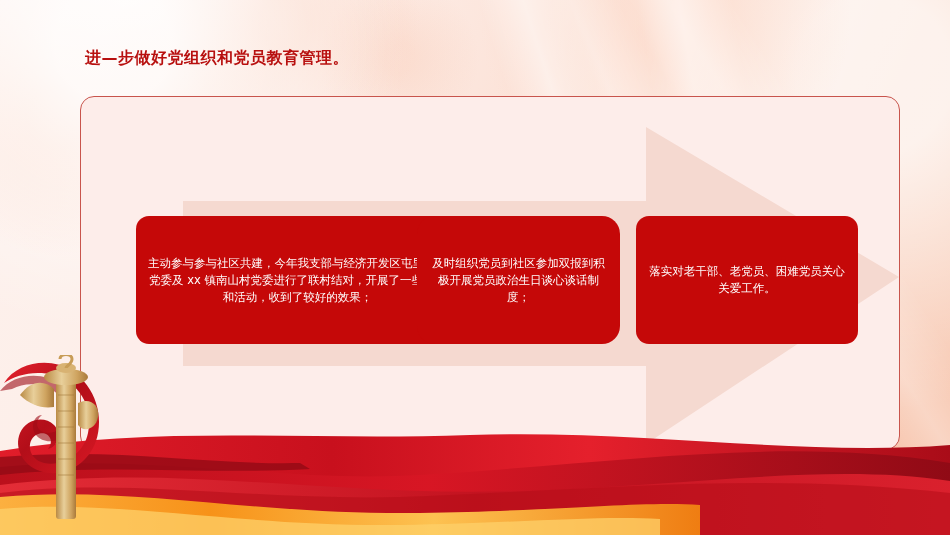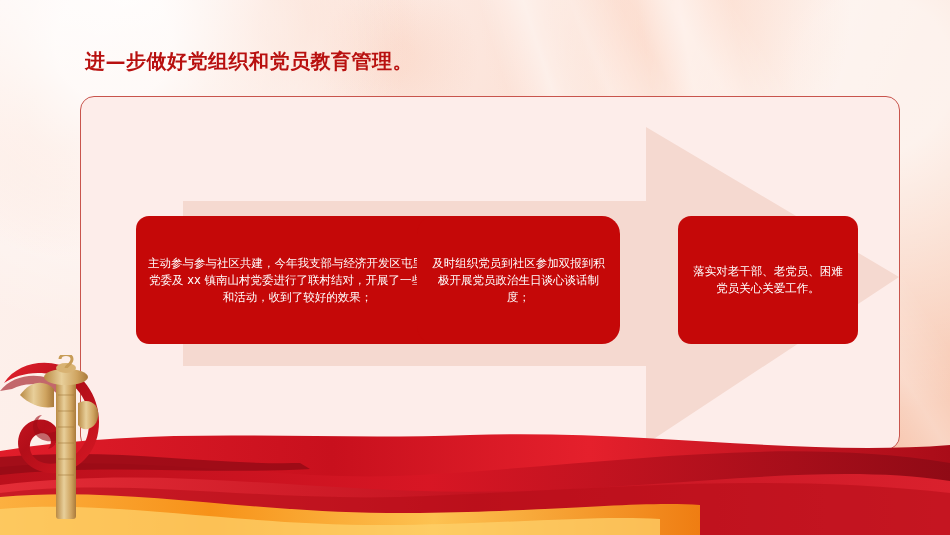--- a/index.html
+++ b/index.html
@@ -27,21 +27,21 @@
     background:
       linear-gradient(72deg,  rgba(255,255,255,0) 58%, rgba(255,255,255,.55) 62%, rgba(255,255,255,0) 66%),
       linear-gradient(66deg,  rgba(255,255,255,0) 64%, rgba(255,255,255,.40) 68%, rgba(255,255,255,0) 73%),
       linear-gradient(80deg,  rgba(255,255,255,0) 70%, rgba(255,255,255,.45) 74%, rgba(255,255,255,0) 79%),
       linear-gradient(58deg,  rgba(255,255,255,0) 74%, rgba(255,255,255,.30) 78%, rgba(255,255,255,0) 83%);
     mix-blend-mode:screen;opacity:.9;}
 
   
   .title{
     position:absolute;left:85px;top:48px;
-    font-size:20px;font-weight:bold;letter-spacing:.5px;
+    font-size:16px;font-weight:bold;letter-spacing:.5px;
     color:#b8100f;white-space:nowrap;
     font-family:"DejaVu Sans","Liberation Sans",sans-serif;
   }
 
   
   .panel{
     position:absolute;left:80px;top:96px;width:818px;height:352px;
     background:#fdedea;border:1.4px solid #c8544c;border-radius:14px;
     overflow:hidden;
   }
@@ -56,21 +56,21 @@
     background:#c50808;
     display:flex;align-items:center;justify-content:center;
     box-sizing:border-box;padding:6px 10px;
   }
   .card-text{
     color:#ffffff;font-size:11.5px;line-height:17px;text-align:center;
     font-family:"DejaVu Sans","Liberation Sans",sans-serif;
   }
   #card0{left:55px;width:323px;}
   #card1{left:336px;width:203px;border-radius:18px;}
-  #card2{left:597px;width:180px;}
+  #card2{left:555px;width:222px;}
 
   
   .ribbons{position:absolute;left:0;bottom:0;width:950px;height:130px;pointer-events:none;}
 
   
   .emblem{position:absolute;left:0;top:355px;width:190px;height:180px;pointer-events:none;}
 </style>
 </head>
 <body>
 

